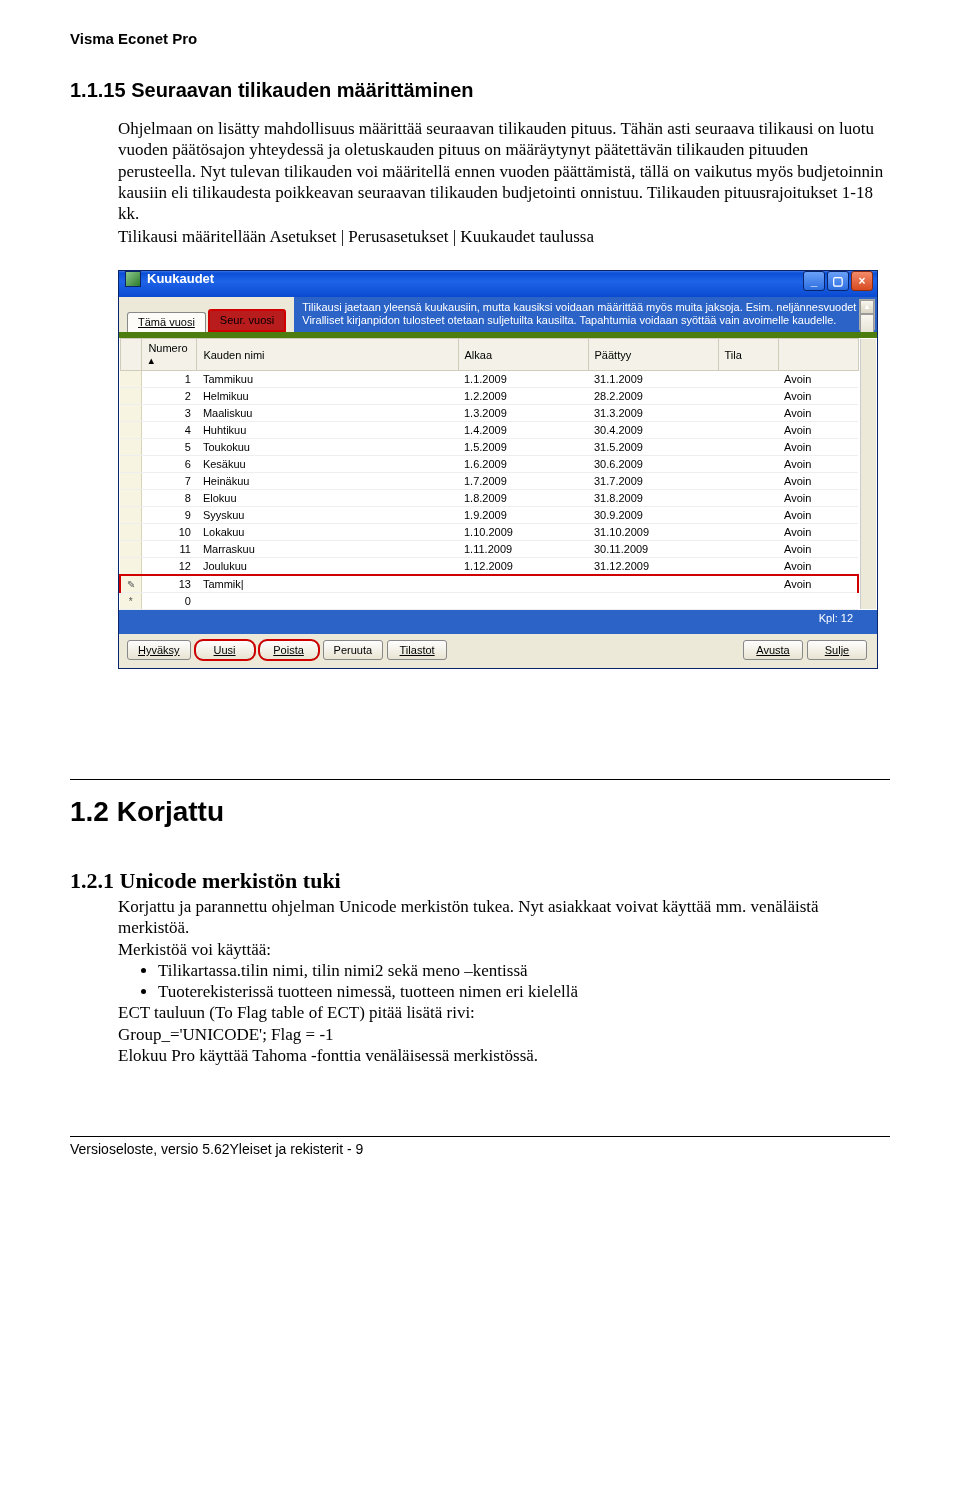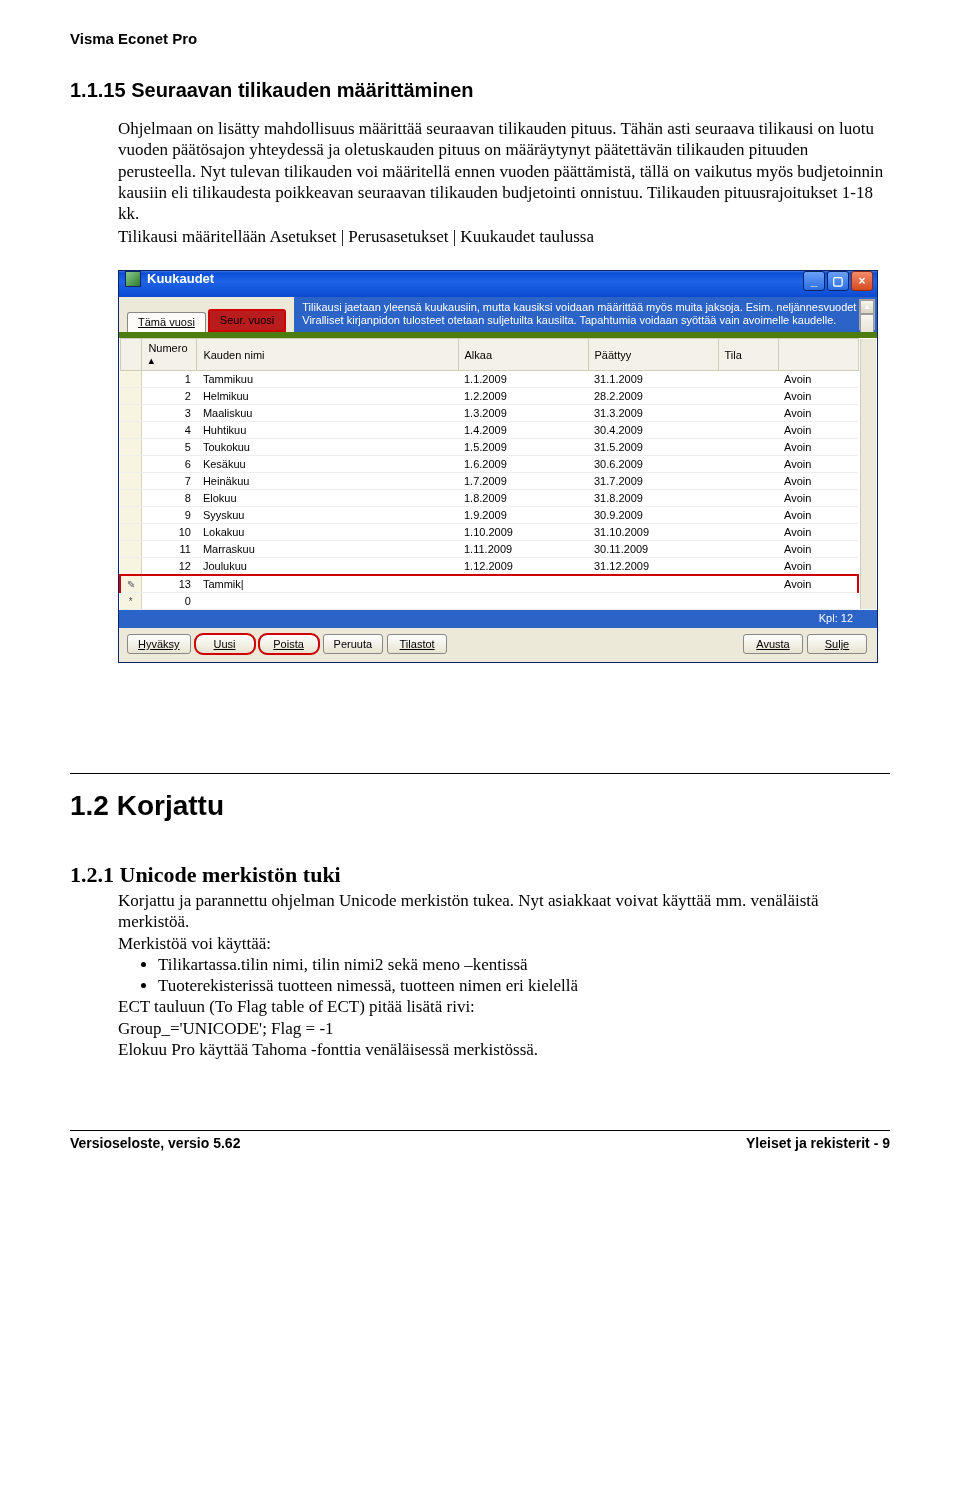--- a/index.html
+++ b/index.html
@@ -164,21 +164,21 @@
   }
   .numcell { text-align: right; padding-right: 4px; }
   .editing-row td { border-top: 2px solid #d00000; border-bottom: 2px solid #d00000; }
   .editing-row td:first-child { border-left: 2px solid #d00000; }
   .editing-row td:last-child { border-right: 2px solid #d00000; }
   .status-row {
     background: #2b63c7;
     color: #fff;
     font-size: 11px;
     text-align: right;
-    padding: 2px 24px 4px 6px;
+    padding: 2px 24px 10px 6px;
   }
   .button-bar {
     display: flex;
     padding: 6px 6px 8px 8px;
     gap: 0;
     align-items: center;
   }
   .button-bar .gap { flex: 1; }
   .winbutton {
     background: linear-gradient(#fefefe,#e8e4d2);
@@ -213,24 +213,23 @@
     font-size: 22px;
     margin: 0 0 2px 0;
   }
   .block2 {
     margin-left: 48px;
     font-size: 17px;
     line-height: 1.25;
   }
   .footer {
     display: flex;
-    justify-content: space-between;
     border-top: 1px solid #000;
     font-family: Arial, Helvetica, sans-serif;
-    font-weight: bold;
+    font-weight: normal;
     font-size: 14px;
     padding-top: 4px;
     margin-top: 70px;
   }
 </style>
 </head>
 <body>
 
 <div class="page">
 

